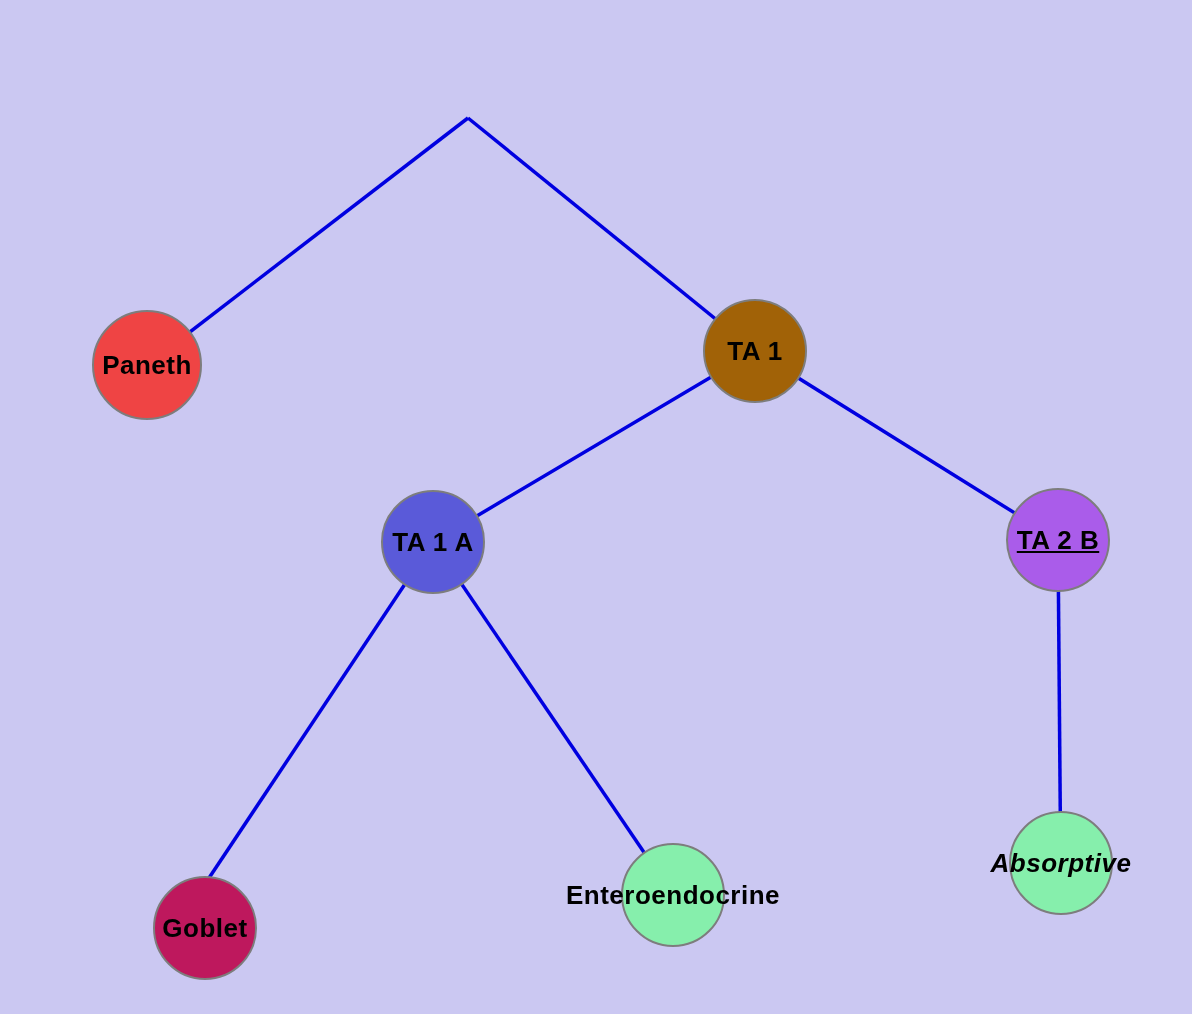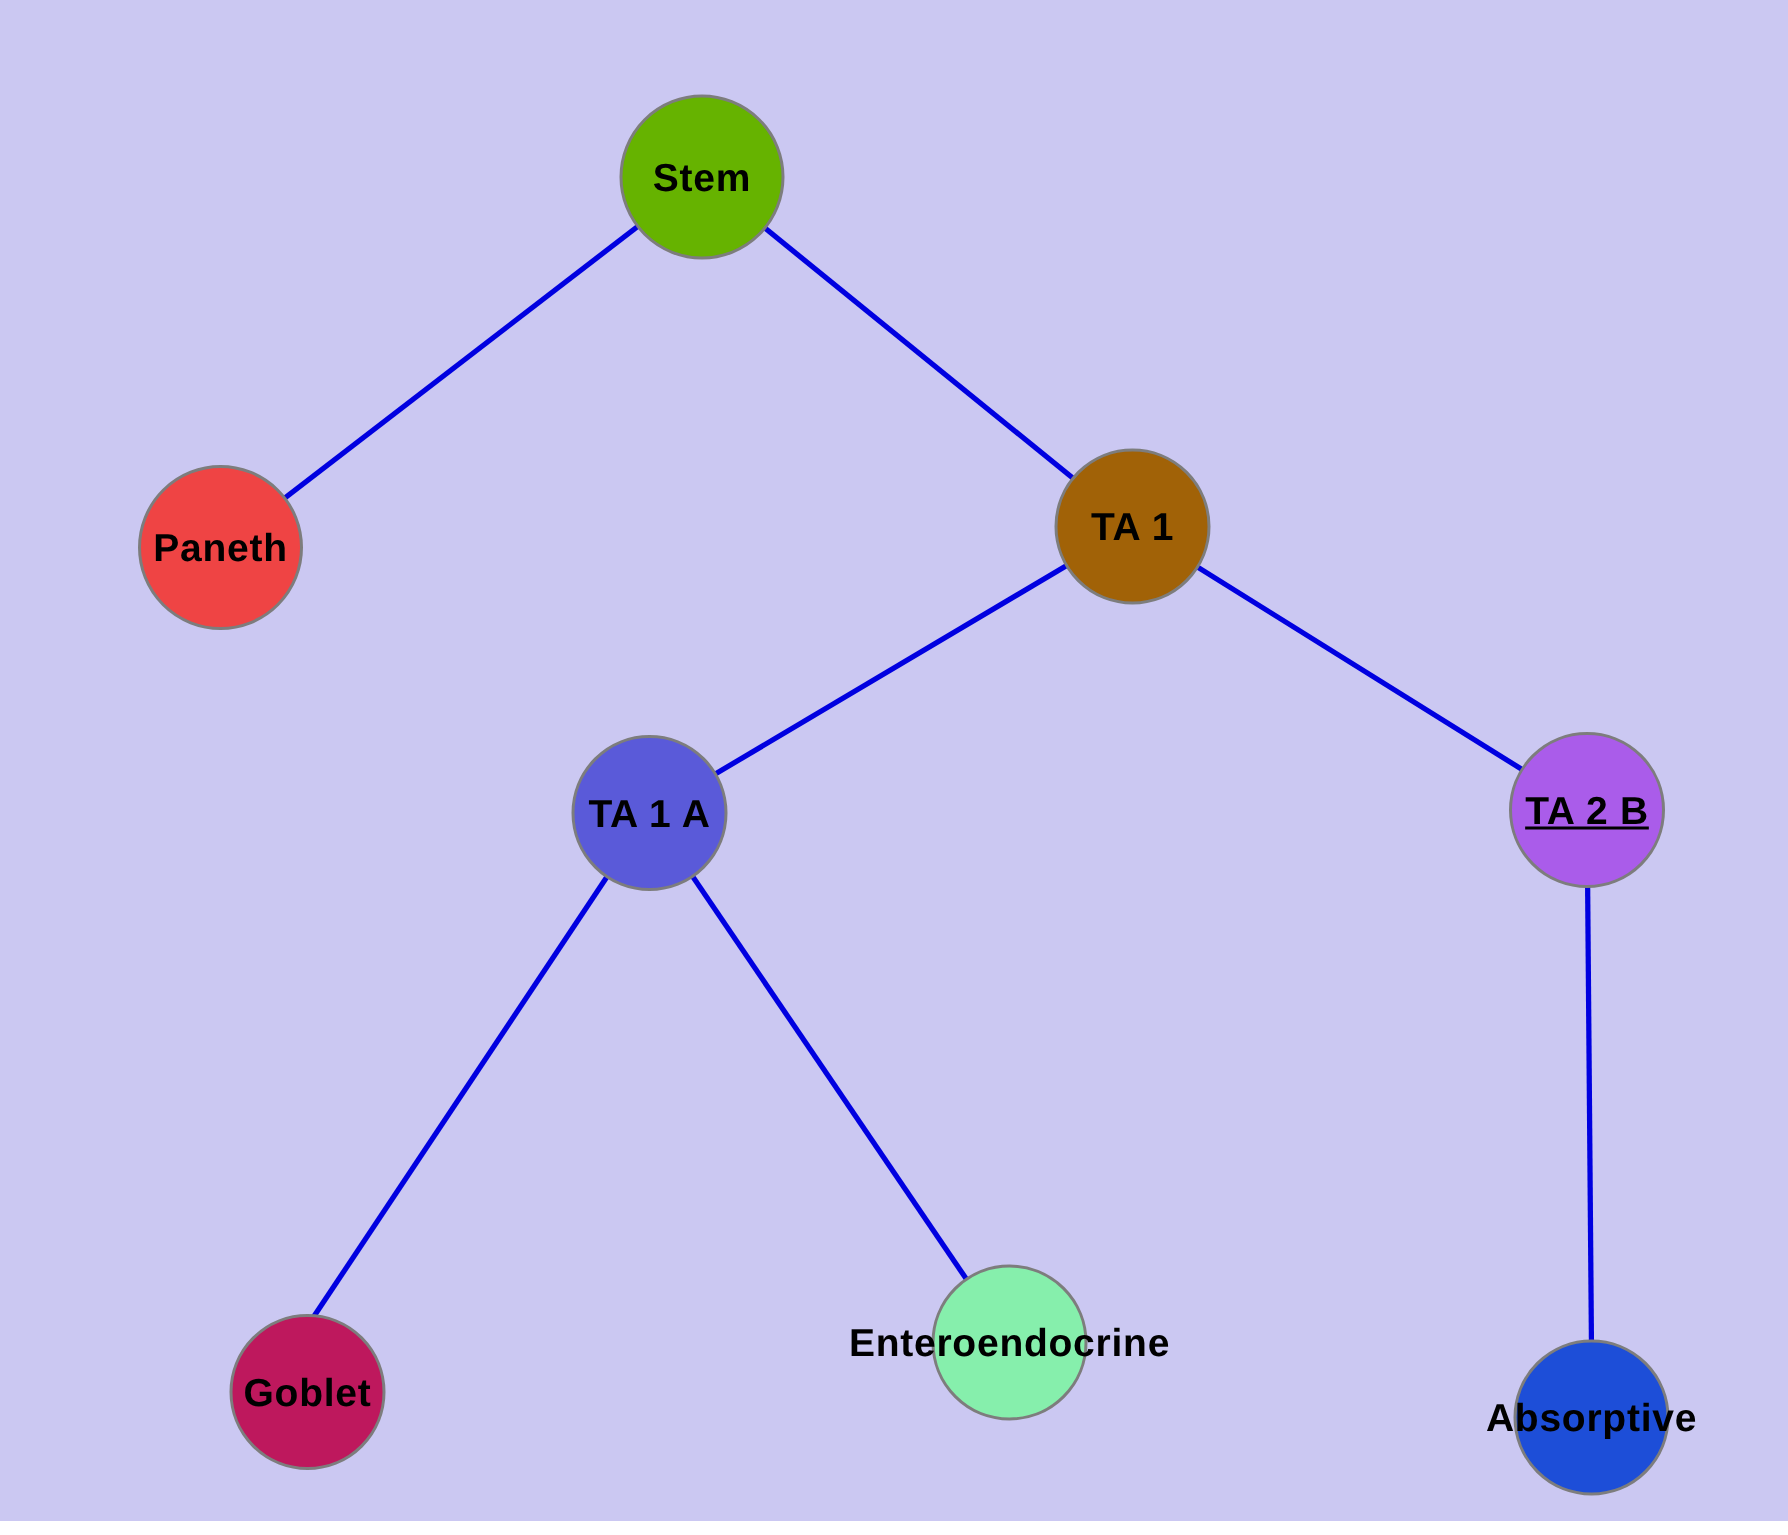--- a/index.html
+++ b/index.html
@@ -48,37 +48,34 @@
 <div id="canvas" style="background: rgb(203, 200, 242);">
   <svg id="edges" width="1192" height="1014">
       <line x1="468" y1="118" x2="147" y2="365" stroke="#0000e0" stroke-width="3.5"></line>
       <line x1="468" y1="118" x2="755" y2="351" stroke="#0000e0" stroke-width="3.5"></line>
       <line x1="755" y1="351" x2="433" y2="542" stroke="#0000e0" stroke-width="3.5"></line>
       <line x1="755" y1="351" x2="1058" y2="540" stroke="#0000e0" stroke-width="3.5"></line>
       <line x1="433" y1="542" x2="205" y2="884" stroke="#0000e0" stroke-width="3.5"></line>
       <line x1="433" y1="542" x2="673" y2="895" stroke="#0000e0" stroke-width="3.5"></line>
       <line x1="1058" y1="540" x2="1061" y2="899" stroke="#0000e0" stroke-width="3.5"></line>
     </svg>
-<div class="node" style="left: 413px; top: 63px; width: 110px; height: 110px; background: rgb(102, 179, 0); border-color: rgb(125, 125, 125);">
-      <span class="node-label">Stem</span>
-    </div>
     <div class="node" style="left: 92px; top: 310px; width: 110px; height: 110px; background: #ef4444; border-color: rgb(125, 125, 125);">
       <span class="node-label">Paneth</span>
     </div>
     <div class="node" style="left: 703px; top: 299px; width: 104px; height: 104px; background: #a16207; border-color: rgb(125, 125, 125);">
       <span class="node-label">TA 1</span>
     </div>
     <div class="node" style="left: 381px; top: 490px; width: 104px; height: 104px; background: rgb(90, 90, 217); border-color: rgb(125, 125, 125);">
       <span class="node-label">TA 1 A</span>
     </div>
     <div class="node" style="left: 1006px; top: 488px; width: 104px; height: 104px; background: rgb(170, 92, 234); border-color: rgb(125, 125, 125); text-decoration: underline;">
       <span class="node-label">TA 2 B</span>
     </div>
     <div class="node" style="left: 153px; top: 876px; width: 104px; height: 104px; background: #be185d; border-color: rgb(125, 125, 125);">
       <span class="node-label">Goblet</span>
     </div>
     <div class="node" style="left: 621px; top: 843px; width: 104px; height: 104px; background: #86efac; border-color: rgb(125, 125, 125);">
       <span class="node-label">Enteroendocrine</span>
     </div>
-    <div class="node" style="left: 1009px; top: 893px; width: 104px; height: 104px; background: #1d4ed8; border-color: rgb(125, 125, 125);">
+    <div class="node" style="left: 1009px; top: 811px; width: 104px; height: 104px; background: #86efac; border-color: rgb(125, 125, 125); font-style: italic;">
       <span class="node-label">Absorptive</span>
     </div>
   </div>
 
 </body></html>

